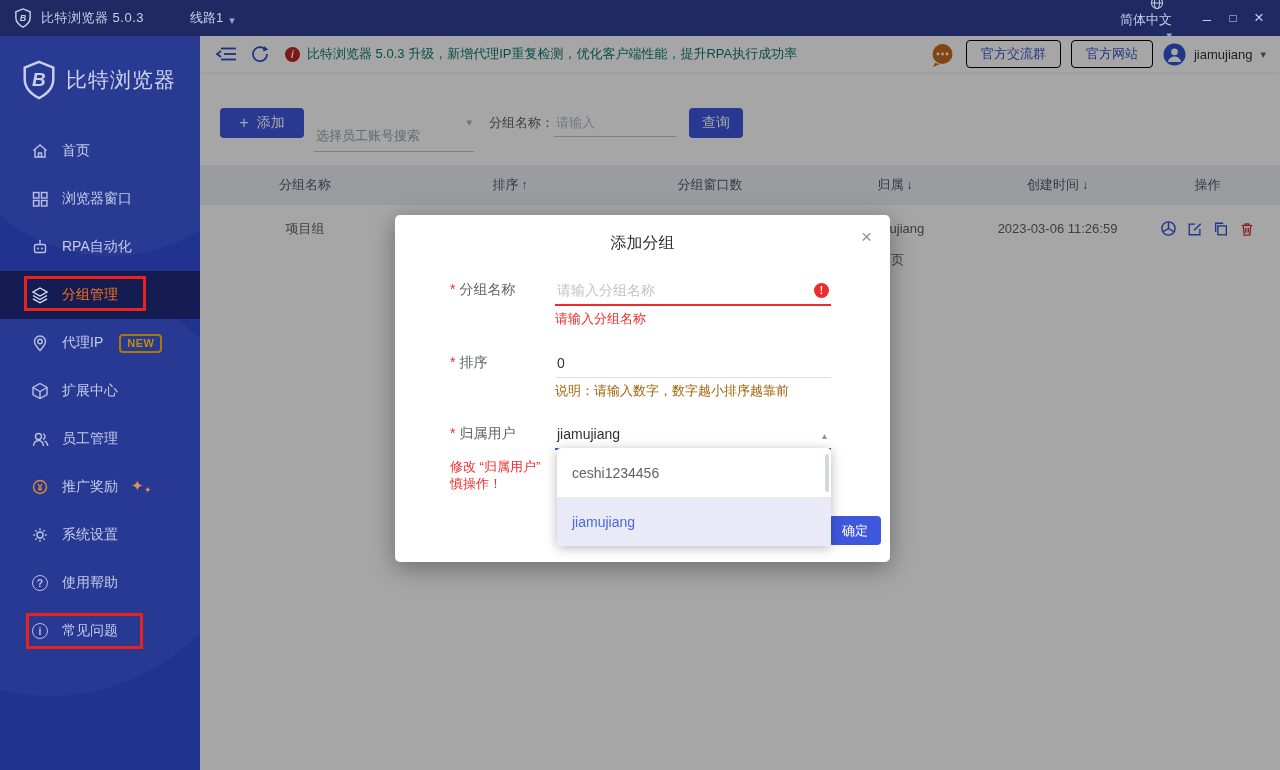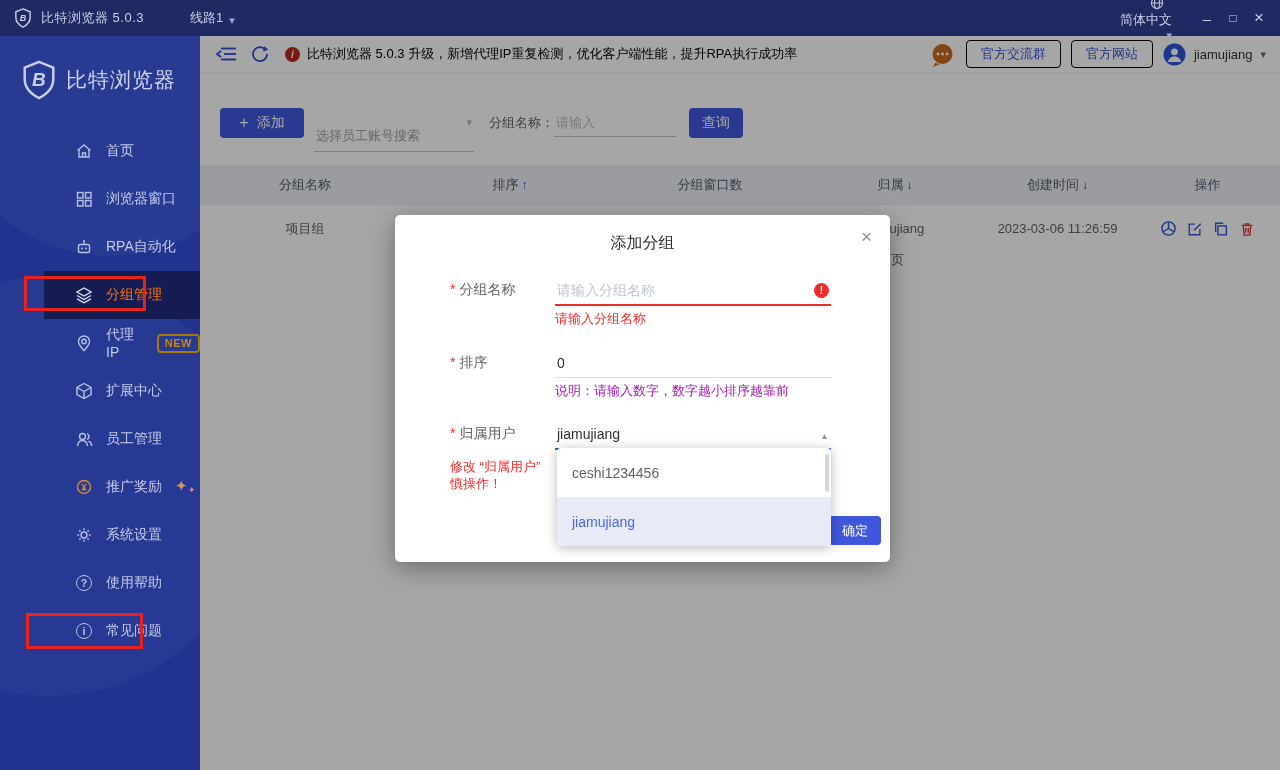--- a/index.html
+++ b/index.html
@@ -19,41 +19,41 @@
   .win-btn { width:26px; height:26px; display:flex; align-items:center; justify-content:center; color:#c9cee9; cursor:pointer; }
   .win-btn.min { font-size:15px; } .win-btn.max { font-size:12px; } .win-btn.cls { font-size:17px; }
 
   
   .sidebar { position:absolute; left:0; top:36px; width:200px; height:734px; background:#21338f; overflow:hidden; z-index:40; }
   .sidebar::before { content:""; position:absolute; width:340px; height:340px; border-radius:50%; background:rgba(255,255,255,.035); top:-120px; left:-60px; }
   .sidebar::after { content:""; position:absolute; width:420px; height:420px; border-radius:50%; background:rgba(255,255,255,.03); top:240px; left:-160px; }
   .brand { position:absolute; top:24px; left:21px; display:flex; align-items:center; gap:9px; z-index:2; }
   .brand-text { color:#cdd2ec; font-size:21px; letter-spacing:1px; }
   .menu { position:absolute; top:91px; left:0; right:0; z-index:2; }
-  .menu-item { height:48px; display:flex; align-items:center; padding-left:31px; color:#c5cbe9; font-size:14px; cursor:pointer; position:relative;margin-left:44px; }
+  .menu-item { height:48px; display:flex; align-items:center; padding-left:31px; color:#c5cbe9; font-size:14px; cursor:pointer; position:relative; }
   .menu-item .mi-icon { width:18px; height:18px; display:flex; align-items:center; justify-content:center; flex:0 0 auto; }
   .menu-item .mi-label { margin-left:13px; }
   .menu-item.active { background:#141c52; color:#f97316; }
   .circle-glyph { width:16px; height:16px; border:1.4px solid #b9c0e4; border-radius:50%; display:flex; align-items:center; justify-content:center; font-size:10.5px; font-weight:bold; color:#b9c0e4; }
   .new-badge { margin-left:16px; border:2px solid #a97808; color:#c28b0e; font-size:11px; font-weight:bold; border-radius:4px; padding:1px 6px 2px; letter-spacing:.5px; }
   .sparkles { margin-left:13px; position:relative; width:24px; height:24px; }
   .sparkles .sp1 { position:absolute; left:0; top:2px; color:#d8964f; font-size:15px; }
   .sparkles .sp2 { position:absolute; left:13px; top:10px; color:#d8964f; font-size:9px; }
   .annotation-box { position:absolute; border:3px solid #e8231d; z-index:5; pointer-events:none; }
   .anno-1 { left:24px; top:240px; width:122px; height:35px; }
   .anno-2 { left:26px; top:577px; width:117px; height:36px; }
 
   
   .content { position:absolute; left:200px; top:36px; width:1080px; height:734px; background:#fff; }
   .content-header { height:36px; background:#fff; display:flex; align-items:center; padding:0 14px 0 16px; box-shadow:0 1px 3px rgba(0,0,0,.08); position:relative; z-index:1; }
   .ch-icon { display:flex; align-items:center; justify-content:center; cursor:pointer; }
   .collapse { margin-right:14px; }
   .refresh { margin-right:16px; }
   .notice-info { width:15px; height:15px; border-radius:50%; background:#bf271f; color:#fff; font-size:10px; font-style:italic; font-weight:bold; display:flex; align-items:center; justify-content:center; margin-right:7px; }
-  .notice-text { color:#000000; font-size:13px; }
+  .notice-text { color:#0f766e; font-size:13px; }
   .ch-right { margin-left:auto; display:flex; align-items:center; gap:10px; }
   .outline-btn { border:1px solid #000000; color:#3a54cf; background:transparent; border-radius:4px; font-size:13px; padding:4px 14px; cursor:pointer; font-family:inherit; }
   .user-box { display:flex; align-items:center; gap:8px; cursor:pointer; }
   .user-name { color:#333; font-size:13px; }
   .user-caret { color:#666; font-size:11px; }
 
   .toolbar { display:flex; align-items:center; margin:21px 0 0 20px; }
   .btn-primary { background:#3f57dd; color:#fff; border:none; border-radius:4px; font-size:14px; font-family:inherit; cursor:pointer; display:flex; align-items:center; justify-content:center; }
   .add-btn { width:84px; height:30px; gap:8px; }
   .add-btn .plus { font-size:16px; line-height:1; }
@@ -88,21 +88,21 @@
   .req { color:#f02b2b; margin-right:4px; }
   .m-field { position:absolute; left:160px; width:276px; }
   .f1-label { top:66px; } .f2-label { top:139px; } .f3-label { top:210px; }
   .f1 { top:63px; }
   .f1 input { width:100%; border:none; outline:none; font-size:14px; color:#303133; padding:4px 22px 6px 2px; border-bottom:2px solid #f02b2b; font-family:inherit; }
   .f1 input::placeholder { color:#bfc3cc; }
   .err-icon { position:absolute; right:2px; top:5px; width:15px; height:15px; border-radius:50%; background:#f02b2b; color:#fff; font-size:10px; font-weight:bold; display:flex; align-items:center; justify-content:center; }
   .err-msg { position:absolute; left:160px; top:95px; color:#f02b2b; font-size:13px; }
   .f2 { top:136px; }
   .f2 input { width:100%; border:none; outline:none; font-size:14px; color:#303133; padding:4px 2px 6px 2px; border-bottom:1px solid #dcdfe6; font-family:inherit; }
-  .hint { position:absolute; left:160px; top:167px; color:#a21caf; font-size:13px; }
+  .hint { position:absolute; left:160px; top:167px; color:#a16207; font-size:13px; }
   .f3 { top:207px; cursor:pointer; }
   .f3 .sel-value { font-size:14px; color:#303133; padding:4px 22px 6px 2px; border-bottom:2px solid #2b5cd9; }
   .sel-caret { position:absolute; right:4px; top:8px; color:#909399; font-size:10px; }
   .warning { position:absolute; left:55px; top:243px; color:#f02b2b; font-size:13px; line-height:17px; }
   .ok-btn { position:absolute; right:9px; top:301px; width:52px; height:29px; font-size:13px; }
 
   
   .dropdown { position:absolute; left:357px; top:412px; width:274px; height:98px; background:#fff; border-radius:4px; box-shadow:0 2px 12px rgba(0,0,0,.28); z-index:25; overflow:hidden; }
   .dd-option { height:49px; display:flex; align-items:center; padding-left:15px; font-size:14px; color:#606266; cursor:pointer; }
   .dd-option.selected { background:#e8ebf7; color:#4a69dd; }

